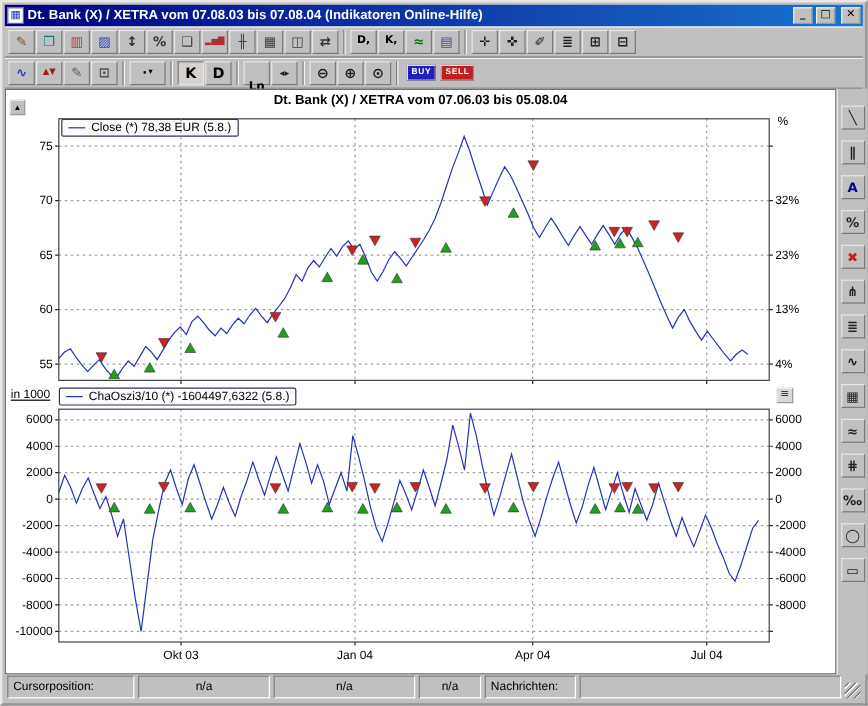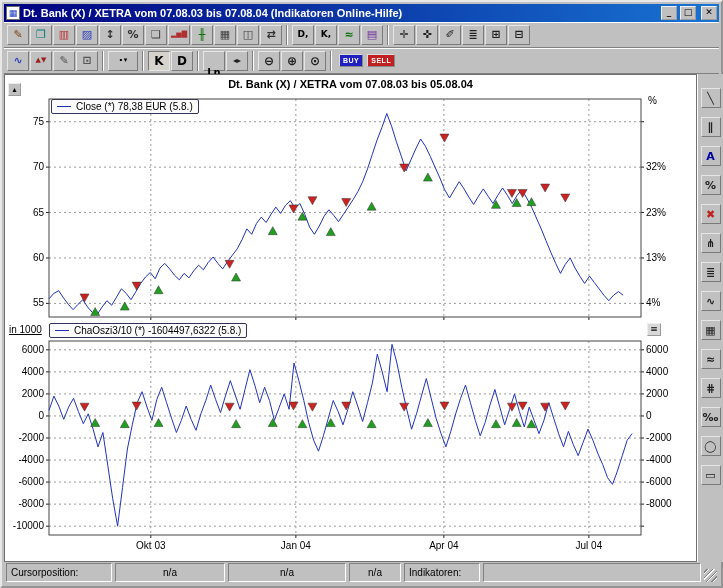--- a/index.html
+++ b/index.html
@@ -188,21 +188,21 @@
         <span style="color: rgb(32, 32, 32); font-size: 12px;">⊙</span>
       </div>
       <span class="tsep"></span>
       <div class="badge" style="background: rgb(32, 32, 192);">BUY</div>
       <div class="badge" style="background: rgb(192, 32, 32);">SELL</div>
     </div>
 
   <div class="chart-region">
     <div class="chart-area">
       <div class="scrollup">▴</div>
-      <div class="chart-title">Dt. Bank (X) / XETRA vom 07.08.03 bis 05.08.04</div>
+      <div class="chart-title">Dt. Bank (X) / XETRA vom 07.06.03 bis 05.08.04</div>
 
       <div class="legend" id="legendPrice">
         <span class="lsample" style="background: rgb(34, 51, 187);"></span>
         <span>Close (*) 78,38 EUR (5.8.)</span>
       </div>
 
       <svg id="priceSvg" width="691" height="228">
           <line x1="145.824" y1="6" x2="145.824" y2="224" class="grid"></line>
           <line x1="145.824" y1="224" x2="145.824" y2="227" class="tick"></line>
           <line x1="290.864" y1="6" x2="290.864" y2="224" class="grid"></line>
@@ -401,18 +401,18 @@
           <span style="color: rgb(32, 32, 32);">▭</span>
         </div>
       </div>
   </div>
 
   <div class="statusbar">
     <div class="sb" style="width:106px">Cursorposition:</div>
     <div class="sb c" style="width:110px">n/a</div>
     <div class="sb c" style="width:118px">n/a</div>
     <div class="sb c" style="width:52px">n/a</div>
-    <div class="sb" style="width:76px">Indikatoren:</div>
+    <div class="sb" style="width:76px">Nachrichten:</div>
     <div class="sb grow"></div>
     <div class="grip"></div>
   </div>
 
 </div>
 
 </body></html>

